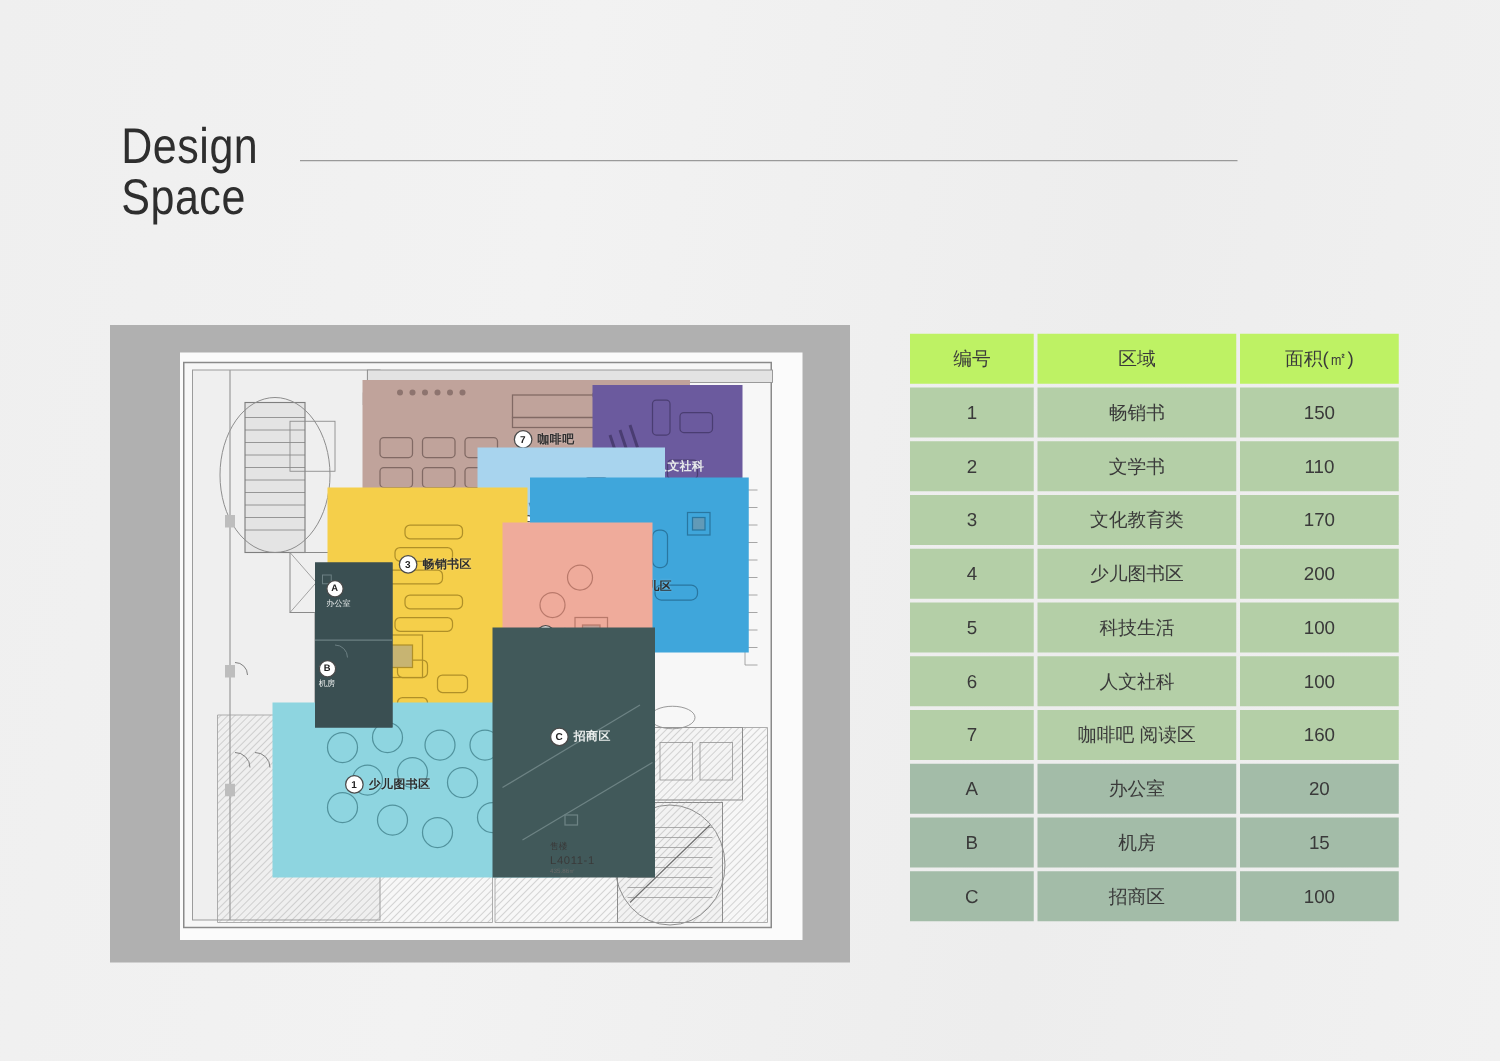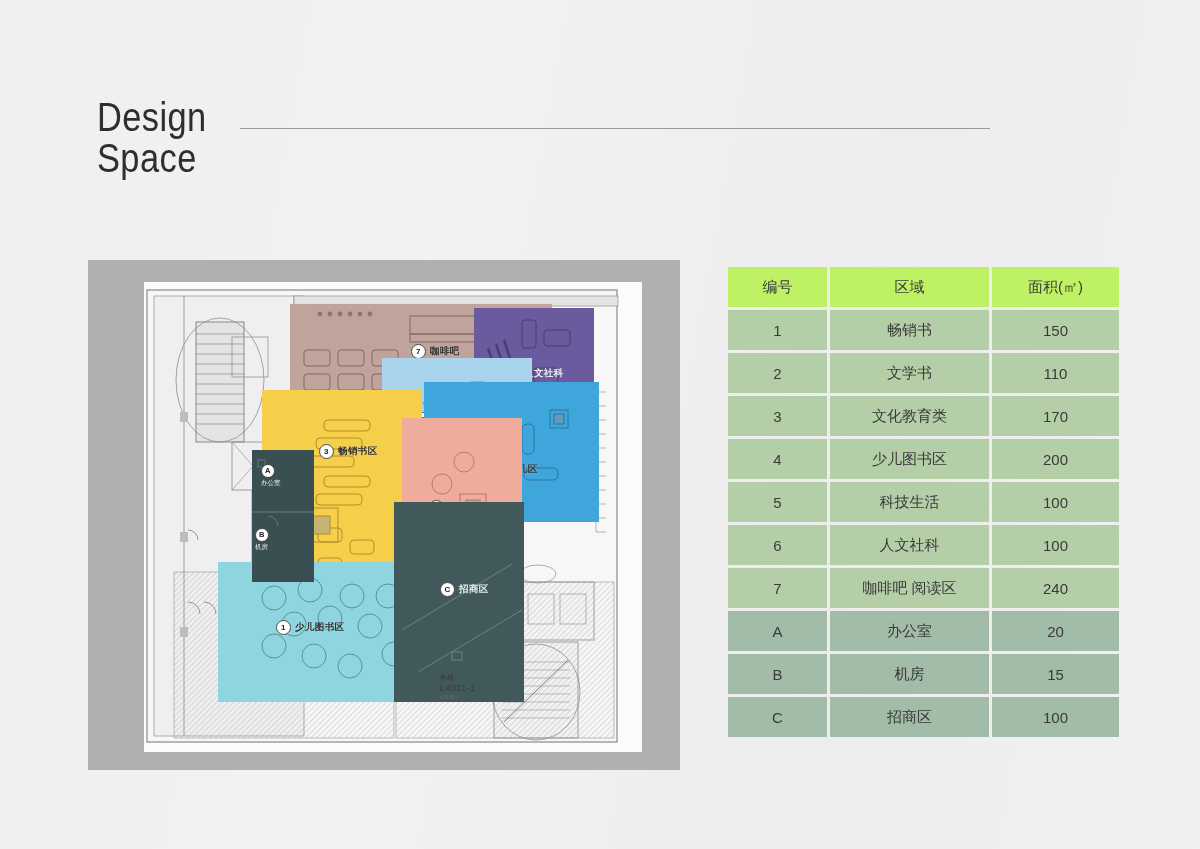--- a/index.html
+++ b/index.html
@@ -474,21 +474,21 @@
         <td class="c-area">100</td>
       </tr>
       <tr class="r-green">
         <td class="c-num">6</td>
         <td>人文社科</td>
         <td class="c-area">100</td>
       </tr>
       <tr class="r-green">
         <td class="c-num">7</td>
         <td>咖啡吧 阅读区</td>
-        <td class="c-area">240</td>
+        <td class="c-area">160</td>
       </tr>
       <tr class="r-dark">
         <td class="c-num">A</td>
         <td>办公室</td>
         <td class="c-area">20</td>
       </tr>
       <tr class="r-dark">
         <td class="c-num">B</td>
         <td>机房</td>
         <td class="c-area">15</td>

